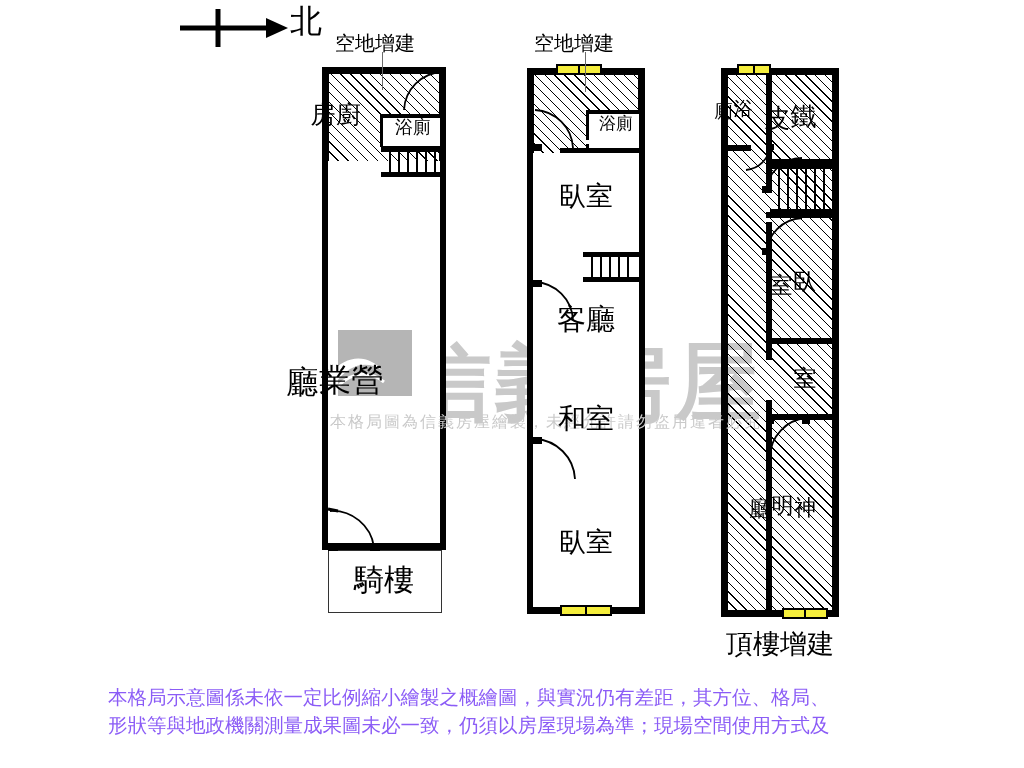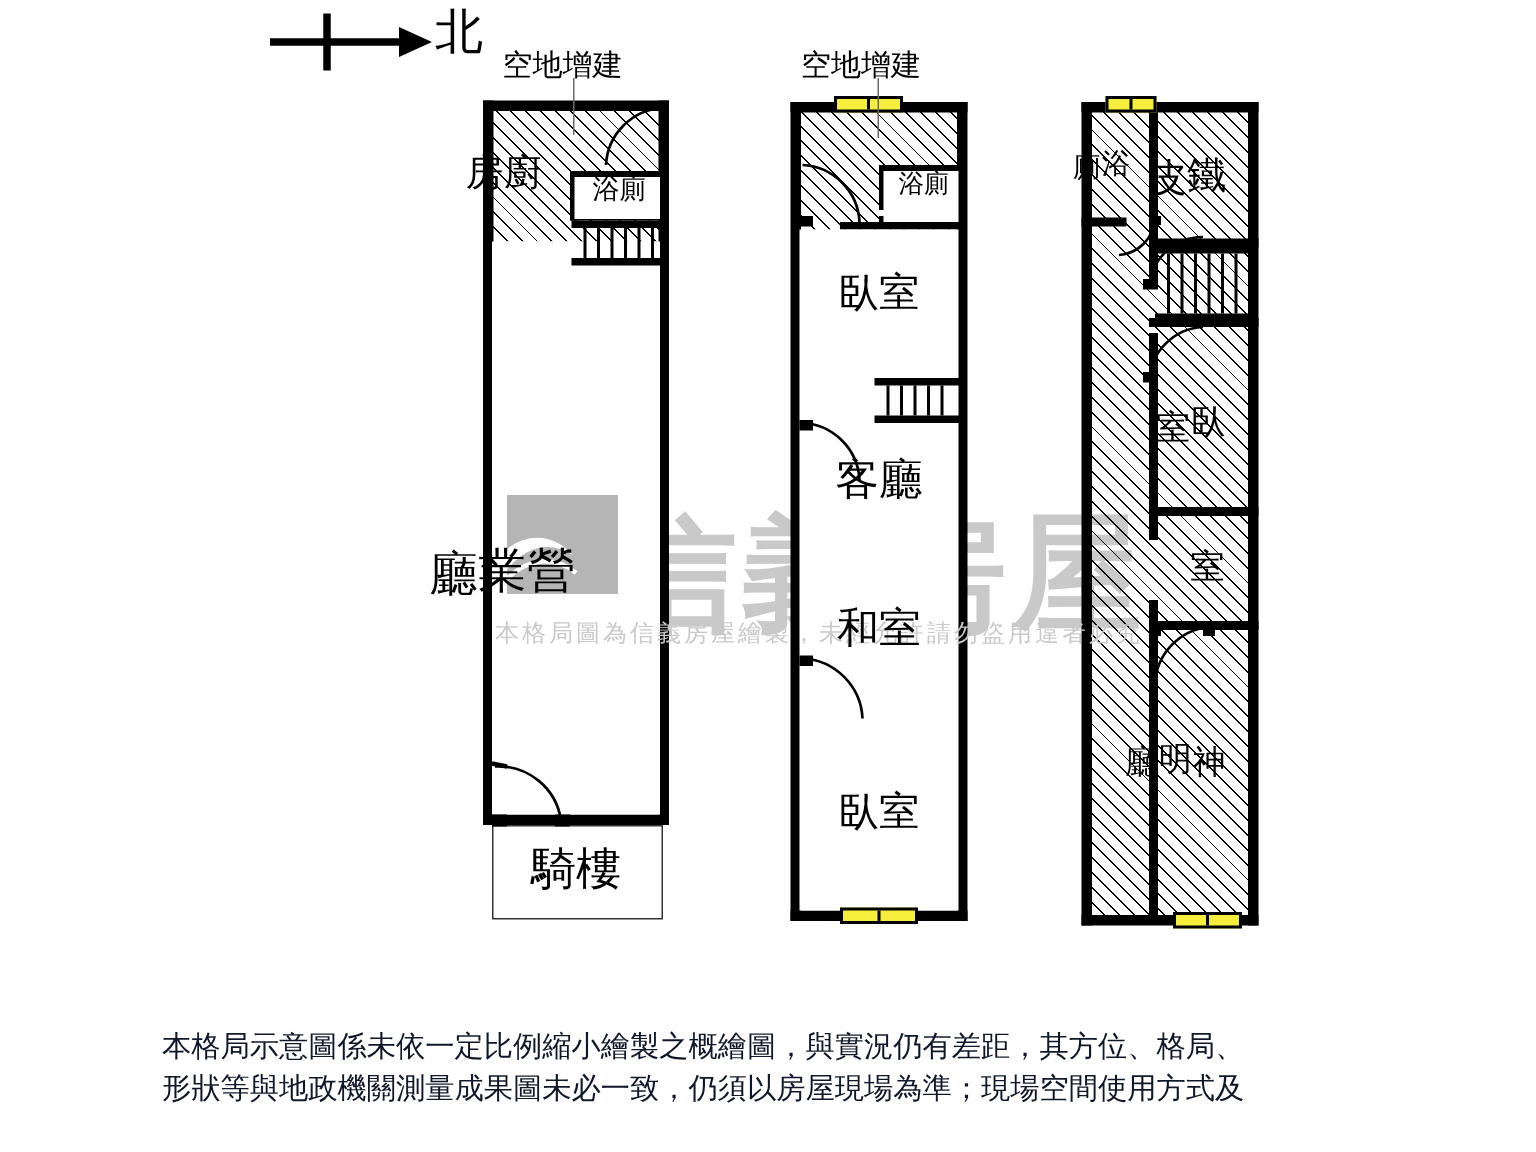--- a/index.html
+++ b/index.html
@@ -127,21 +127,21 @@
   }
 
   
   #disclaimer {
     position: absolute;
     left: 108px;
     top: 684px;
     width: 812px;
     font-size: 19.5px;
     line-height: 1.42;
-    color: #0f172a;
+    color: #8b5cf6;
     font-family: "DejaVu Sans", "Liberation Sans", sans-serif;
     z-index: 40;
   }
   #disclaimer div { white-space: nowrap; }
 </style>
 </head>
 <body>
 
 <div id="north-arrow" style="left:178px; top:8px; width:110px; height:40px;">
   <svg width="110" height="40" viewBox="0 0 110 40">
@@ -365,18 +365,19 @@
 廁</div>
   <div class="room-label vert-label" style="left:789px; top:84px; width:28px; font-size:26px;">鐵
 皮</div>
   <div class="room-label vert-label" style="left:790px; top:253px; width:26px; font-size:23px;">臥
 室</div>
   <div class="room-label" style="left:772px; top:367px; width:66px; font-size:23px;">室</div>
   <div class="room-label vert-label" style="left:790px; top:478px; width:26px; font-size:22px;">神
 明
 廳</div>
 
+  <div class="floor-caption" style="left:718px; top:626px; width:124px;">頂樓增建</div>
 </div>
 
 <div id="disclaimer">
   <div>本格局示意圖係未依一定比例縮小繪製之概繪圖，與實況仍有差距，其方位、格局、</div>
   <div>形狀等與地政機關測量成果圖未必一致，仍須以房屋現場為準；現場空間使用方式及</div>
 </div>
 
 </body></html>

